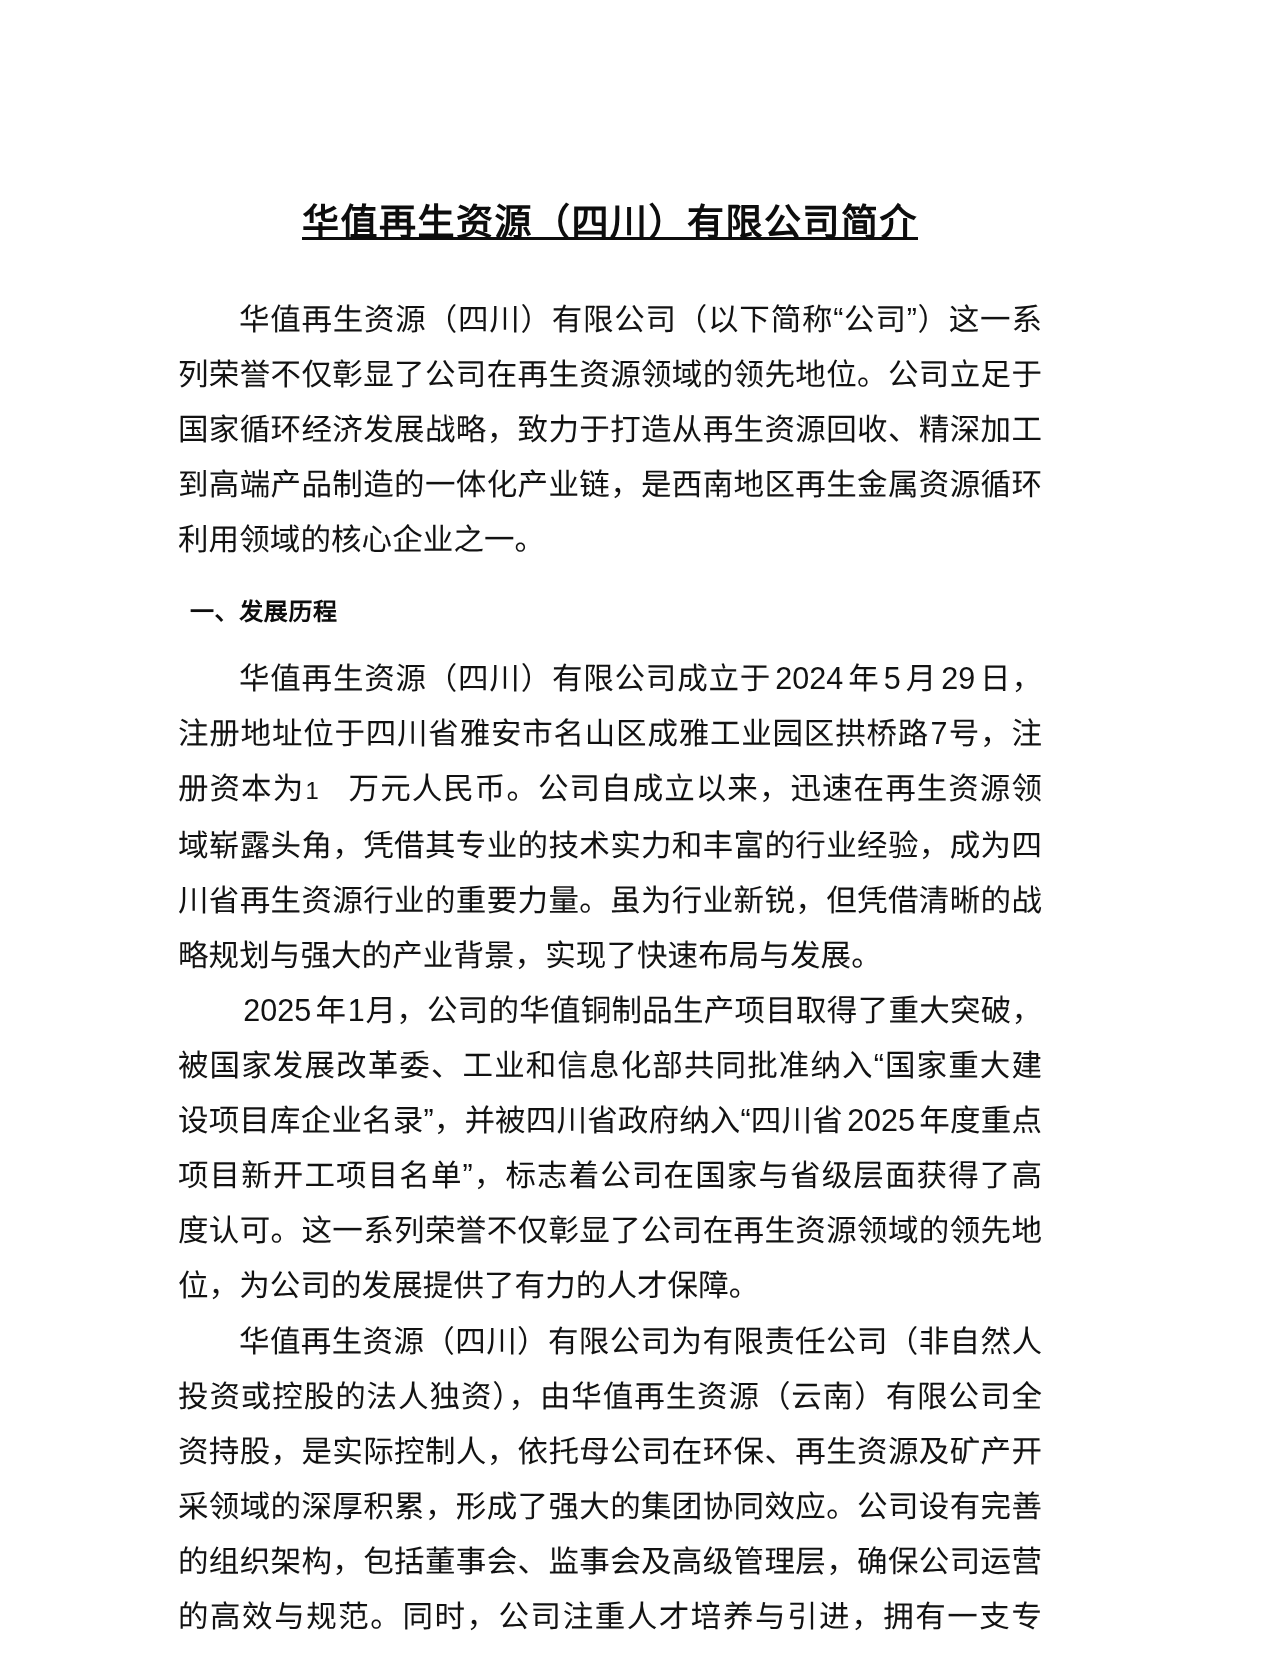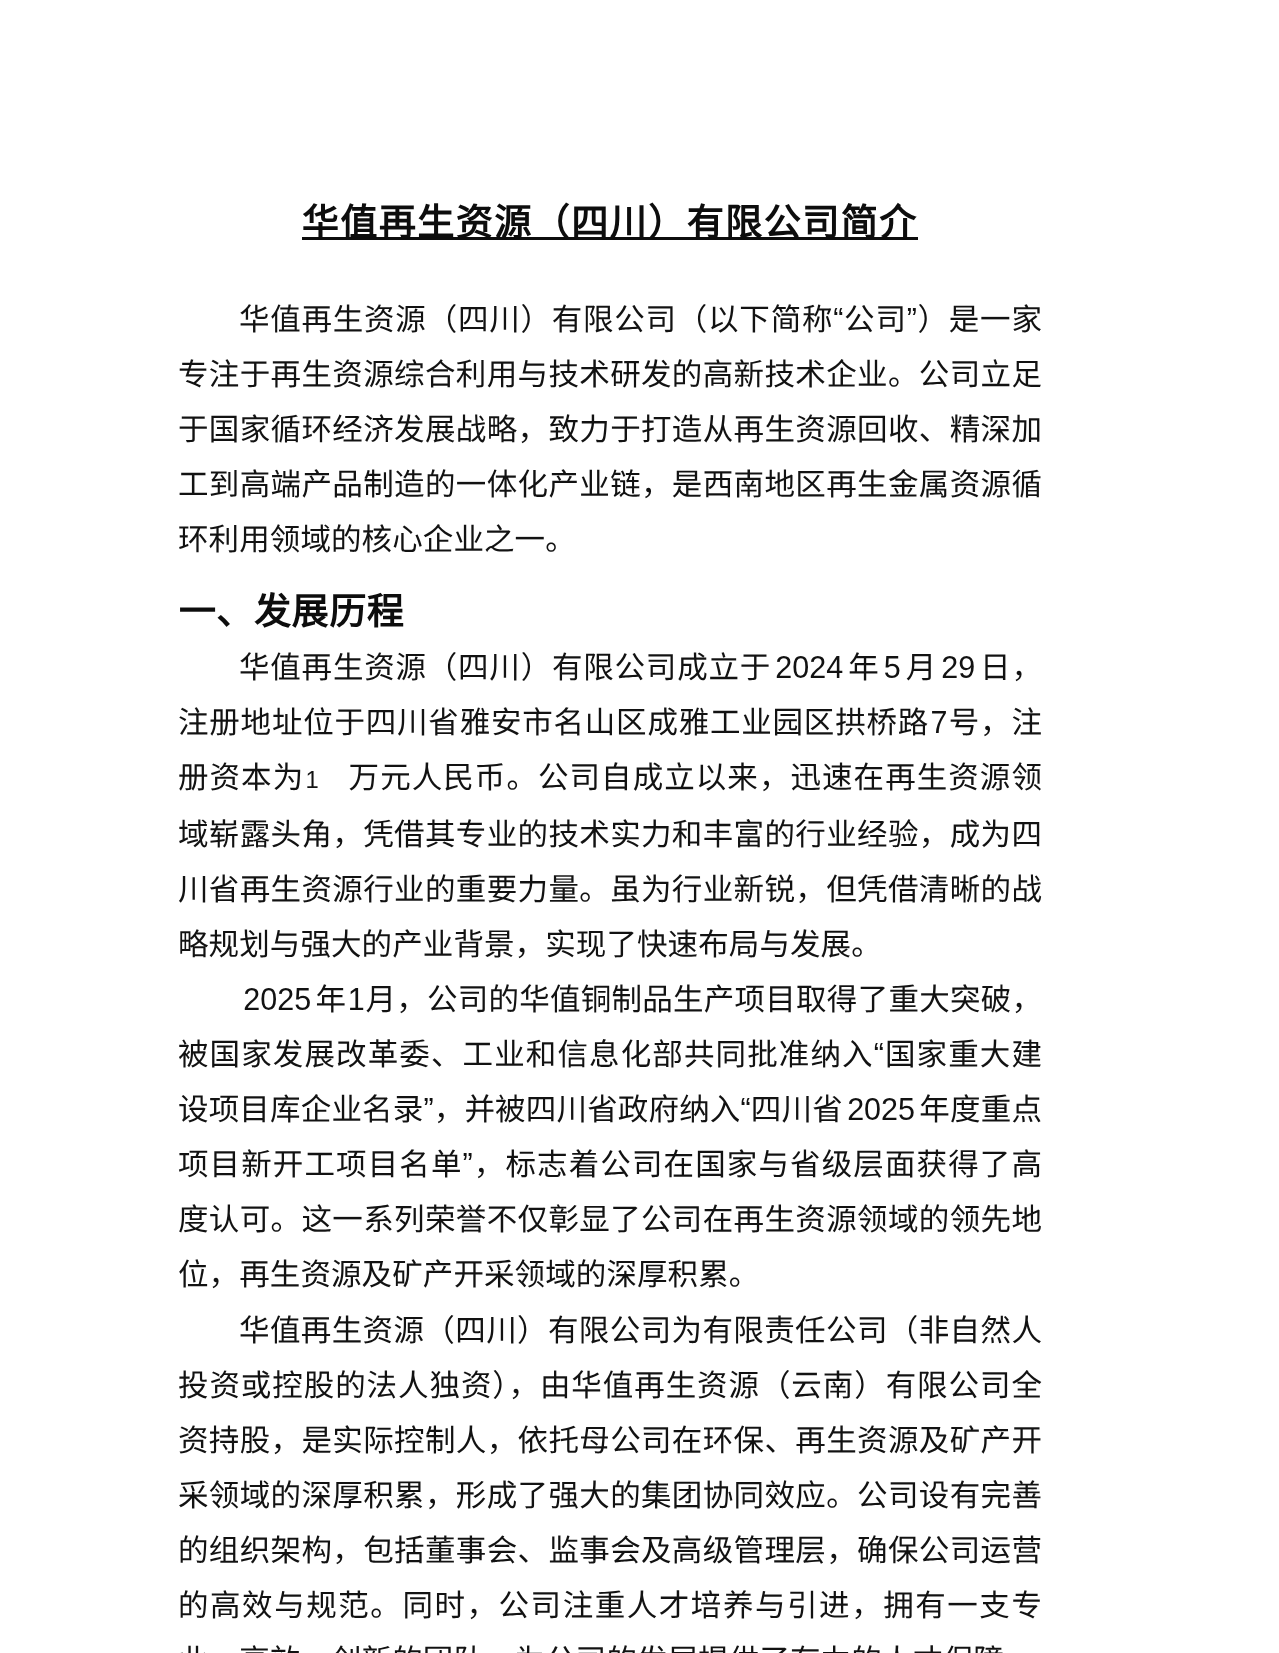--- a/index.html
+++ b/index.html
@@ -50,24 +50,24 @@
     letter-spacing: 0.1px;
     word-break: break-all;
   }
   .body-para.first-of-doc {
     margin-top: 44px;
   }
   .indent {
     text-indent: 2em;
   }
   .section-heading {
-    font-size: 37px;
+    font-size: 24px;
     font-weight: 700;
     line-height: 55px;
-    margin: 1px;
+    margin: 12px;
     color: #0d0d0d;
     letter-spacing: 0.6px;
   }
   .gap-before-heading {
     margin-top: 17px;
   }
   .gap-after-heading {
     margin-top: 1px;
   }
   
@@ -91,25 +91,25 @@
   }
 </style>
 </head>
 <body>
 
 <div class="page">
   <div class="content">
 
     <h1 class="doc-title">华值再生资源（四川）有限公司简介</h1>
 
-    <p class="body-para indent first-of-doc">华值再生资源（四川）有限公司（以下简称“公司”）是一家专注于再生资源综合利用与技术研发的高新技术企业。公司立足于国家循环经济发展战略，致力于打造从再生资源回收、精深加工到高端产品制造的一体化产业链，是西南地区再生金属资源循环利用领域的核心企业之一。</p>
+    <p class="body-para indent first-of-doc">华值再生资源（四川）有限公司（以下简称“公司”）这一系列荣誉不仅彰显了公司在再生资源领域的领先地位。公司立足于国家循环经济发展战略，致力于打造从再生资源回收、精深加工到高端产品制造的一体化产业链，是西南地区再生金属资源循环利用领域的核心企业之一。</p>
 
     <h2 class="section-heading gap-before-heading">一、发展历程</h2>
 
     <p class="body-para indent gap-after-heading"><span>华值再生资源（四川）有限公司成立于</span><span class="num">2024</span><span>年</span><span class="num">5</span><span>月</span><span class="num">29</span><span>日，注册地址位于四川省雅安市名山区成雅工业园区拱桥路</span><span class="num num-tight">7</span><span>号，注册资本为</span><span class="num num-small">1</span><span class="blank-gap"></span><span>万元人民币。公司自成立以来，迅速在再生资源领域崭露头角，凭借其专业的技术实力和丰富的行业经验，成为四川省再生资源行业的重要力量。虽为行业新锐，但凭借清晰的战略规划与强大的产业背景，实现了快速布局与发展。</span></p>
 
-    <p class="body-para indent"><span class="num">2025</span><span>年</span><span class="num num-tight">1</span><span>月，公司的华值铜制品生产项目取得了重大突破，被国家发展改革委、工业和信息化部共同批准纳入“国家重大建设项目库企业名录”，并被四川省政府纳入“四川省</span><span class="num">2025</span><span>年度重点项目新开工项目名单”，标志着公司在国家与省级层面获得了高度认可。这一系列荣誉不仅彰显了公司在再生资源领域的领先地位，再生资源及矿产开采领域的深厚积累。</span></p>
+    <p class="body-para indent"><span class="num">2025</span><span>年</span><span class="num num-tight">1</span><span>月，公司的华值铜制品生产项目取得了重大突破，被国家发展改革委、工业和信息化部共同批准纳入“国家重大建设项目库企业名录”，并被四川省政府纳入“四川省</span><span class="num">2025</span><span>年度重点项目新开工项目名单”，标志着公司在国家与省级层面获得了高度认可。这一系列荣誉不仅彰显了公司在再生资源领域的领先地位，为公司的发展提供了有力的人才保障。</span></p>
 
 
     <p class="body-para indent gap-after-heading">华值再生资源（四川）有限公司为有限责任公司（非自然人投资或控股的法人独资），由华值再生资源（云南）有限公司全资持股，是实际控制人，依托母公司在环保、再生资源及矿产开采领域的深厚积累，形成了强大的集团协同效应。公司设有完善的组织架构，包括董事会、监事会及高级管理层，确保公司运营的高效与规范。同时，公司注重人才培养与引进，拥有一支专业、高效、创新的团队，为公司的发展提供了有力的人才保障。</p>
 
   </div>
 </div>
 
 </body></html>

